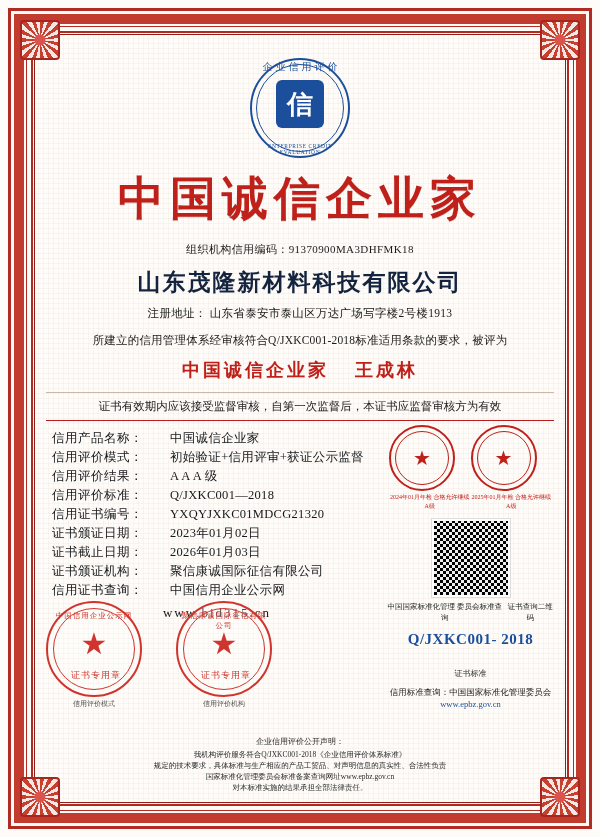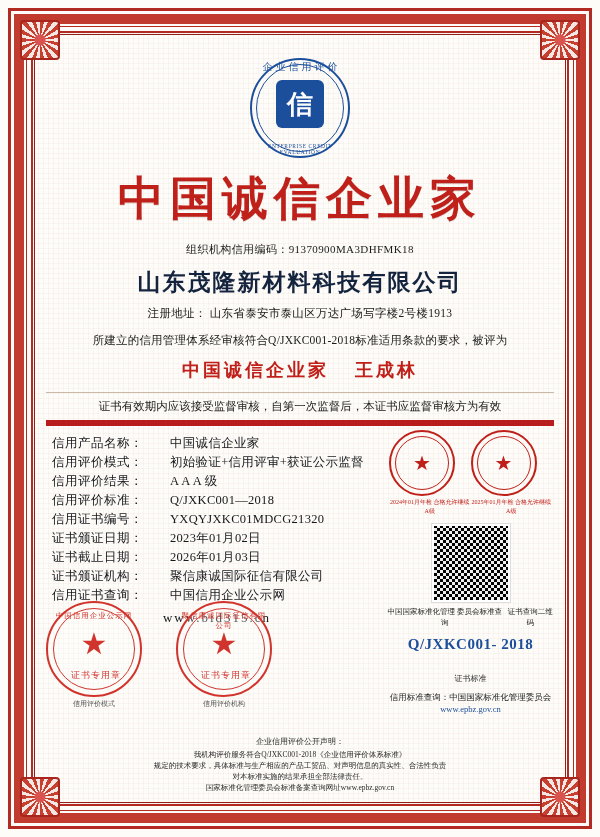--- a/index.html
+++ b/index.html
@@ -147,21 +147,21 @@
     font-weight:bold;
     color:#c0201a;
     letter-spacing:3px;
   }
   .award .name{margin-left:26px;}
   .valid{
     margin-top:10px;
     font-size:11.5px;
     color:#1b1b1b;
     border-top:1px solid #c9b9a8;
-    border-bottom:6px solid #b91c1c;
+    border-bottom:1px solid #b91c1c;
     padding:6px 0 6px;
     margin-left:4px;margin-right:4px;font-family:Liberation Serif, serif;
   }
 
   
   .lower{
     position:relative;
     margin-top:8px;
     text-align:left;
     padding-left:10px;
@@ -384,18 +384,18 @@
           <div class="sub">证书专用章</div>
         </div>
         <div class="stamp-cap">信用评价机构</div>
       </div>
     </div>
 
     <div class="footer">
       <div class="ft-title">企业信用评价公开声明：</div>
       <div>我机构评价服务符合Q/JXKC001-2018《企业信用评价体系标准》</div>
       <div>规定的技术要求，具体标准与生产相应的产品工贸品、对声明信息的真实性、合法性负责</div>
+      <div>国家标准化管理委员会标准备案查询网址www.epbz.gov.cn</div>
       <div>对本标准实施的结果承担全部法律责任。</div>
-      <div>国家标准化管理委员会标准备案查询网址www.epbz.gov.cn</div>
     </div>
 
   </div>
 </div>
 
 </body></html>

